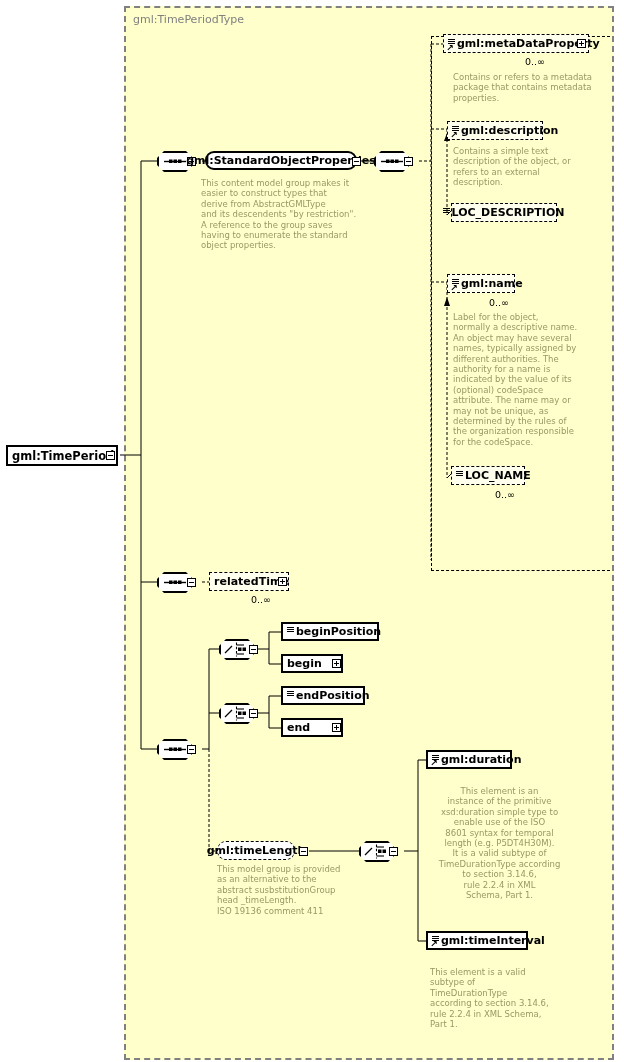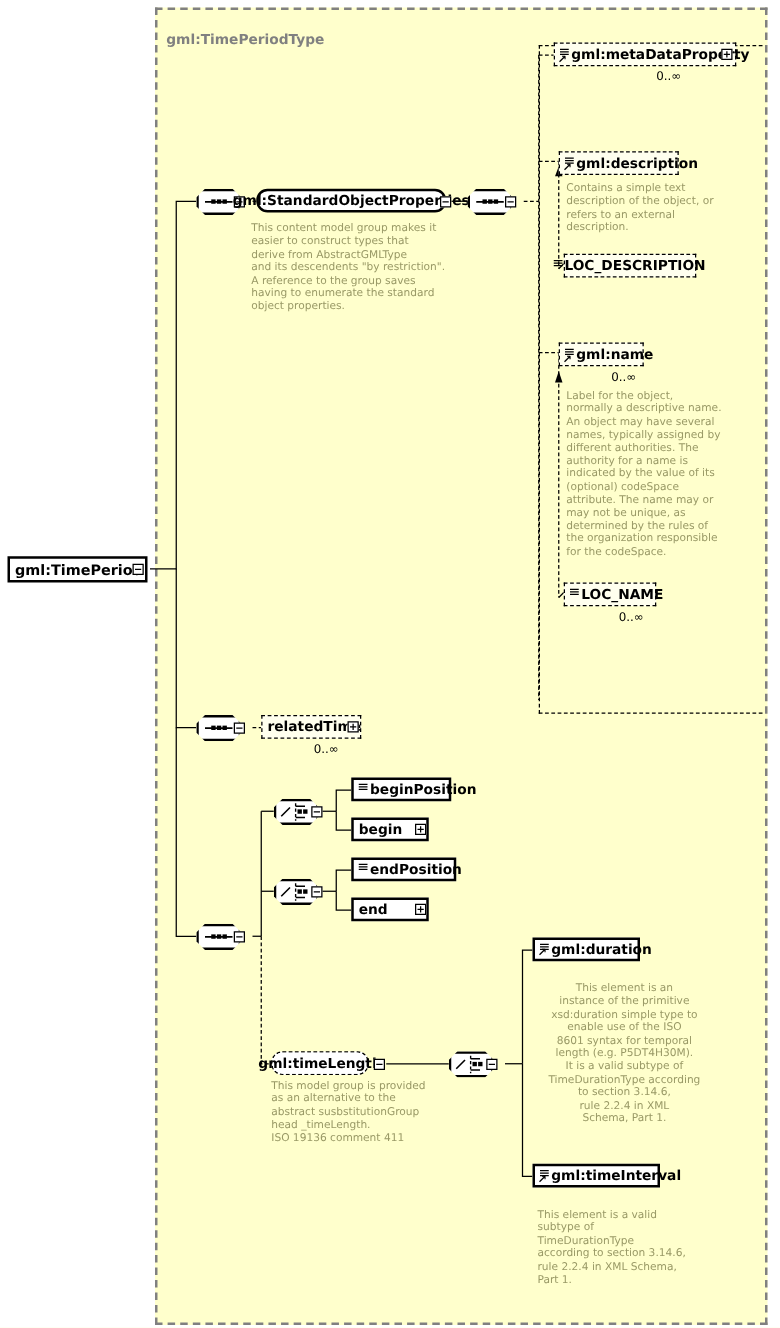--- a/index.html
+++ b/index.html
@@ -7,22 +7,22 @@
     width:624px;height:1062px;position:relative;overflow:hidden;
     font-family:"DejaVu Sans","Liberation Sans",sans-serif;
   }
   #stage{position:absolute;left:0;top:0;width:624px;height:1062px;}
 
   
   .typebox{
     position:absolute;background:#ffffcc;border:2px dashed #808080;
   }
   .typebox-title{
-    position:absolute;font-size:11px;font-weight:bold;color:#808080;
-    letter-spacing:0px;white-space:nowrap;margin-top:12px;
+    position:absolute;font-size:11px;font-weight:normal;color:#808080;
+    letter-spacing:0px;white-space:nowrap;
   }
   .groupdash{
     position:absolute;border:1px dashed #000;background:transparent;
   }
 
   
   svg.wires{position:absolute;left:0;top:0;width:624px;height:1062px;overflow:visible;}
 
   
   .node{
@@ -202,20 +202,23 @@
     <span class="tick">
         <i></i>
         <i></i>
         <i></i>
       </span>
     <span class="nlabel">gml:metaDataProperty</span>
     <span class="refarrow">↗</span>
   </div>
   <div class="expander plus" style="left:577px;top:39px;"></div>
   <div class="card" style="left:525px;top:56px;">0..∞</div>
+  <div class="anno" style="left:453px;top:72px;width:150px;">Contains or refers to a metadata
+package that contains metadata
+properties.</div>
 
   <div class="shadow" style="left:451px;top:126px;width:96px;height:19px;"></div>
   <div class="node optional" style="left:447px;top:121px;width:96px;">
     <span class="tick">
         <i></i>
         <i></i>
         <i></i>
       </span>
     <span class="nlabel">gml:description</span>
     <span class="refarrow">↗</span>
@@ -310,21 +313,21 @@
       <line x1="17.5" y1="3.5" x2="17.5" y2="17.5" stroke="#000" stroke-width="1.1" stroke-dasharray="2.5,1.8"></line>
       <line x1="17.5" y1="6" x2="25" y2="6" stroke="#000" stroke-width="1.1"></line>
       <line x1="17.5" y1="15" x2="25" y2="15" stroke="#000" stroke-width="1.1"></line>
       <rect x="19" y="8.5" width="3.5" height="3.5" fill="#000"></rect>
       <rect x="23.5" y="8.5" width="3.5" height="3.5" fill="#000"></rect>
     </svg>
   </div>
   <div class="expander" style="left:249px;top:645px;"></div>
 
   <div class="shadow" style="left:285px;top:627px;width:94px;height:19px;"></div>
-  <div class="node" style="left:281px;top:622px;width:80px;">
+  <div class="node" style="left:281px;top:622px;width:98px;">
     <span class="tick">
         <i></i>
         <i></i>
         <i></i>
       </span>
     <span class="nlabel">beginPosition</span>
   </div>
 
   <div class="shadow" style="left:285px;top:659px;width:62px;height:19px;"></div>
   <div class="node" style="left:281px;top:654px;width:62px;">

